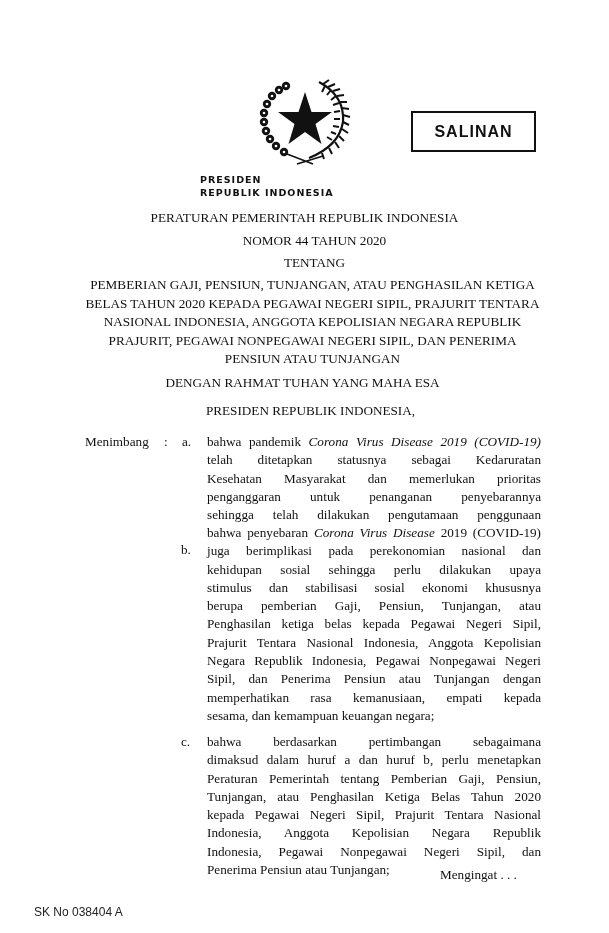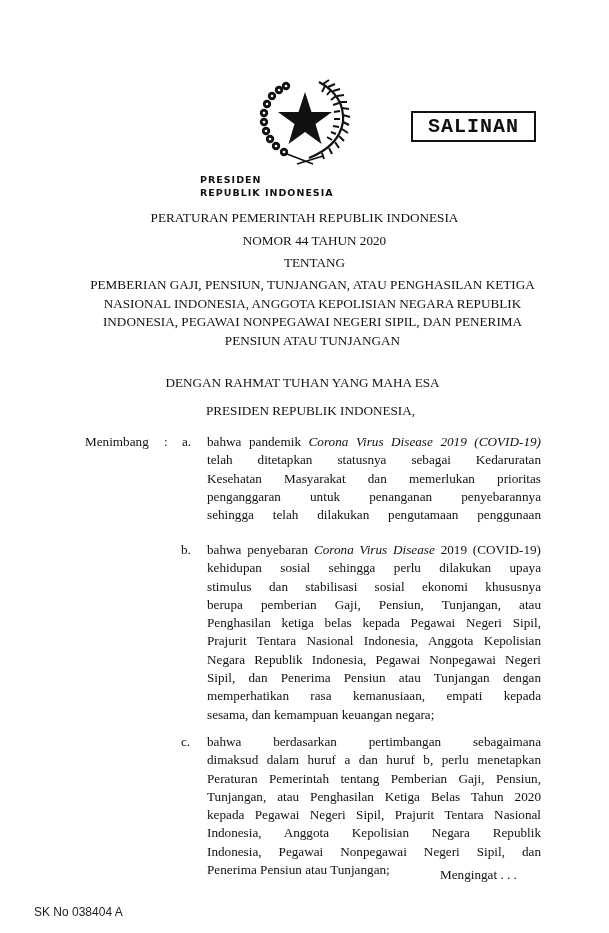--- a/index.html
+++ b/index.html
@@ -2,23 +2,23 @@
 <html><head>
 <meta charset="utf-8">
 <style>
   * { margin: 0; padding: 0; box-sizing: border-box; }
   html, body { width: 609px; height: 933px; background: #ffffff; overflow: hidden; }
   body { position: relative; font-family: "DejaVu Serif", "Liberation Serif", serif; color: #111; }
   .page { position: absolute; left: 0; top: 0; width: 609px; height: 933px; background: #fff; }
 
   .emblem { position: absolute; left: 253px; top: 76px; width: 104px; height: 90px; }
   .salinan {
-    position: absolute; left: 411px; top: 111px; width: 125px; height: 31px;
-    border: 2px solid #111; font-family: Liberation Mono, monospace; font-weight: bold;
-    font-size: 20px; letter-spacing: 1px; display: flex; align-items: center; justify-content: center;
+    position: absolute; left: 411px; top: 111px; width: 125px; height: 41px;
+    border: 2px solid #111; font-family: Liberation Sans, sans-serif; font-weight: bold;
+    font-size: 16px; letter-spacing: 1px; display: flex; align-items: center; justify-content: center;
   }
   .pres {
     position: absolute; left: 200px; width: 210px; 
     font-family: "DejaVu Sans", sans-serif; font-weight: bold; font-size: 9.5px; letter-spacing: 1px;
   }
   .pres1 { top: 174px; }
   .pres2 { top: 187px; }
 
   .center-line {
     position: absolute; left: 0; width: 609px; text-align: center;
@@ -35,21 +35,21 @@
   .body-text { font-family: "Liberation Serif", serif; font-size: 13.2px; line-height: 18.3px; }
   .label-menimbang { position: absolute; left: 85px; top: 433px; }
   .colon { position: absolute; left: 164px; top: 433px; }
   .item-letter { position: absolute; }
   .item-text { position: absolute; left: 200px; width: 341px; text-align: justify; text-align-last: left; }
   .item-text .ln { display: block; text-align: justify; text-align-last: justify; white-space: nowrap; padding-left: 7px; }
   .item-text .ln.last { text-align-last: left; }
   .letter-a { left: 182px; top: 433px; }
   .text-a { top: 433px; }
   .letter-b { left: 181px; top: 541px; }
-  .text-b { top: 541px; }
+  .text-b { top: 524px; }
   .letter-c { left: 181px; top: 733px; }
   .text-c { top: 733px; }
   .mengingat { position: absolute; left: 440px; width: 101px; text-align: left; top: 866px; }
   .footer-sk {
     position: absolute; left: 34px; top: 905px; font-family: "Liberation Sans", sans-serif;
     font-size: 12px; color: #222;
   }
   i { font-style: italic; }
 </style>
 </head>
@@ -118,42 +118,44 @@
   <div class="salinan">SALINAN</div>
 
   <div class="pres pres1">PRESIDEN</div>
   <div class="pres pres2">REPUBLIK INDONESIA</div>
 
   <div class="center-line c-title">PERATURAN PEMERINTAH REPUBLIK INDONESIA</div>
   <div class="center-line c-nomor">NOMOR 44 TAHUN 2020</div>
   <div class="center-line c-tentang">TENTANG</div>
   <div class="center-line c-subject">
     <div>PEMBERIAN GAJI, PENSIUN, TUNJANGAN, ATAU PENGHASILAN KETIGA</div>
+    <div>BELAS TAHUN 2020 KEPADA PEGAWAI NEGERI SIPIL, PRAJURIT TENTARA</div>
     <div>NASIONAL INDONESIA, ANGGOTA KEPOLISIAN NEGARA REPUBLIK</div>
-    <div>INDONESIA, PEGAWAI NONPEGAWAI NEGERI SIPIL, DAN PENERIMA</div>
+    <div>PRAJURIT, PEGAWAI NONPEGAWAI NEGERI SIPIL, DAN PENERIMA</div>
     <div>PENSIUN ATAU TUNJANGAN</div>
   </div>
   <div class="center-line c-dengan">DENGAN RAHMAT TUHAN YANG MAHA ESA</div>
   <div class="center-line c-presiden">PRESIDEN REPUBLIK INDONESIA,</div>
 
   <div class="body-text label-menimbang">Menimbang</div>
   <div class="body-text colon">:</div>
 
   <div class="body-text item-letter letter-a">a.</div>
   <div class="body-text item-text text-a">
       <span class="ln">bahwa pandemik <i>Corona Virus Disease 2019 (COVID-19)</i></span>
       <span class="ln">telah ditetapkan statusnya sebagai Kedaruratan</span>
       <span class="ln">Kesehatan Masyarakat dan memerlukan prioritas</span>
       <span class="ln">penganggaran untuk penanganan penyebarannya</span>
       <span class="ln">sehingga telah dilakukan pengutamaan penggunaan</span>
     </div>
 
   <div class="body-text item-letter letter-b">b.</div>
   <div class="body-text item-text text-b">
       <span class="ln">bahwa penyebaran <i>Corona Virus Disease</i> 2019 (COVID-19)</span>
+      <span class="ln">juga berimplikasi pada perekonomian nasional dan</span>
       <span class="ln">kehidupan sosial sehingga perlu dilakukan upaya</span>
       <span class="ln">stimulus dan stabilisasi sosial ekonomi khususnya</span>
       <span class="ln">berupa pemberian Gaji, Pensiun, Tunjangan, atau</span>
       <span class="ln">Penghasilan ketiga belas kepada Pegawai Negeri Sipil,</span>
       <span class="ln">Prajurit Tentara Nasional Indonesia, Anggota Kepolisian</span>
       <span class="ln">Negara Republik Indonesia, Pegawai Nonpegawai Negeri</span>
       <span class="ln">Sipil, dan Penerima Pensiun atau Tunjangan dengan</span>
       <span class="ln">memperhatikan rasa kemanusiaan, empati kepada</span>
       <span class="ln last">sesama, dan kemampuan keuangan negara;</span>
     </div>

